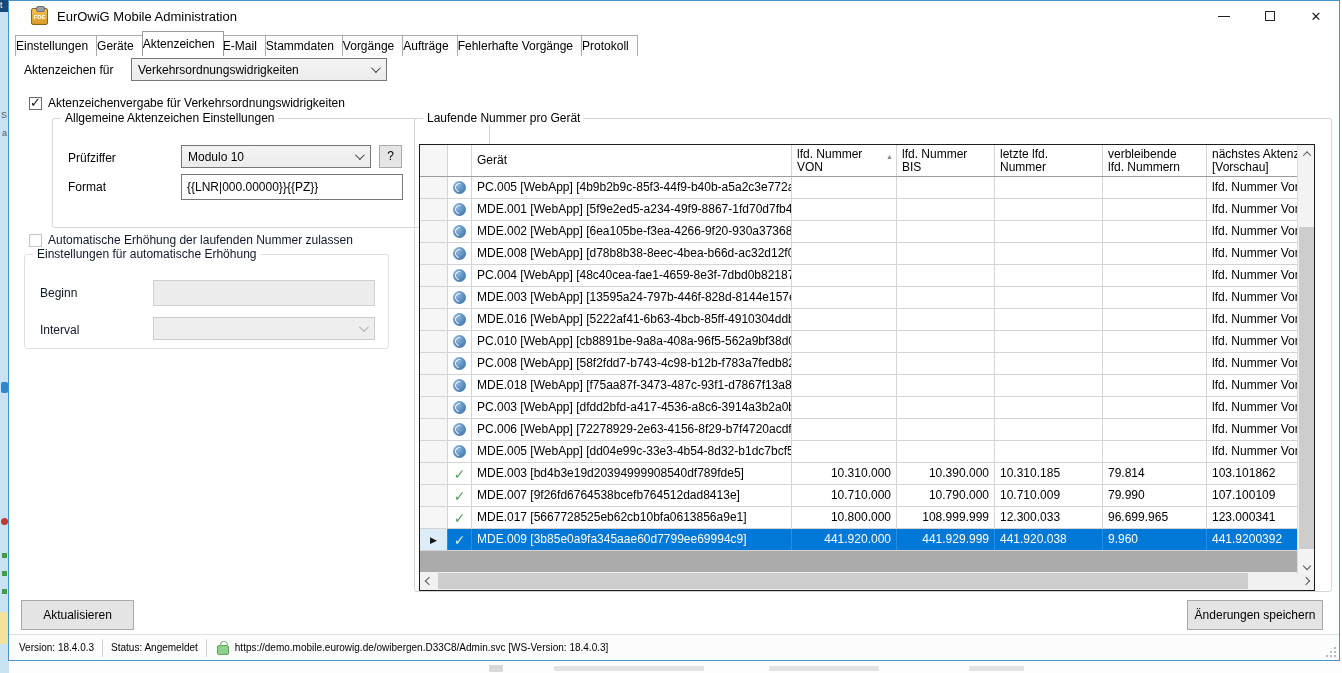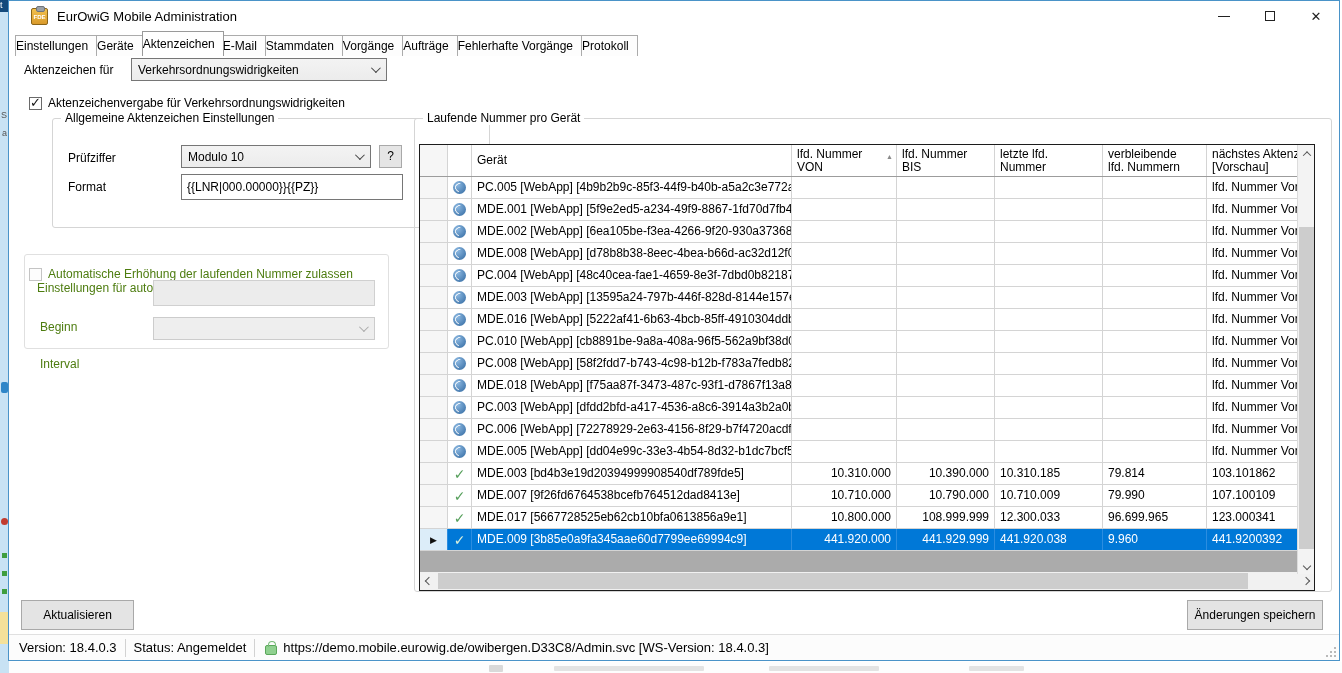--- a/index.html
+++ b/index.html
@@ -51,21 +51,21 @@
   .textbox { position:absolute; background:#fff; border:1px solid #767676; padding:12px 5px;
     display:flex; align-items:center; }
   .textbox.disabled { background:#ececec; border-color:#d0d0d0; }
   .checkrow { position:absolute; display:flex; align-items:center; gap:6px; }
   .checkbox { width:13px; height:13px; background:#fff; border:1px solid #6a6a6a; position:relative; flex:none; }
   .checkbox.checked::after { content:"✓"; position:absolute; left:0px; top:-3px; font-size:13px; font-weight:bold; color:#111; }
   .checkbox.disabled { border-color:#c4c4c4; background:#fdfdfd; }
   .groupbox { position:absolute; border:1px solid #d5d5d5; border-radius:3px; }
   .groupbox > .gb-title { position:absolute; top:-8px; left:8px; background:#fff; padding:0 4px; white-space:nowrap; }
   .groupbox.disabled { border-color:#e0e0e0; }
-  .disabled-text { color:#4d7c0f;margin-top:34px; }
+  .disabled-text { color:#0f172a; }
   .help-btn { position:absolute; background:#e5e5e5; border:1px solid #a9a9a9; text-align:center; }
 
   .push-btn { position:absolute; background:#e4e4e4; border:1px solid #a9a9a9;
     display:flex; align-items:center; justify-content:center; font-size:12px; }
 
   
   .grid-group { position:absolute; left:413px; top:117px; width:918px; height:474px;
     border:1px solid #d5d5d5; border-radius:3px; }
   .grid-group > .gb-title { position:absolute; top:-8px; left:8px; background:#fff; padding:0 4px; }
   .table { position:absolute; left:418px; top:143px; width:896px; height:447px;
@@ -109,21 +109,21 @@
     align-items:center; justify-content:center; }
   .hscroll .thumb { position:absolute; top:1px; height:16px; background:#cdcdcd; }
   .chev { width:6px; height:6px; border-right:1.5px solid #555; border-bottom:1.5px solid #555; }
   .chev.up { transform:rotate(-135deg) translate(-1px,-1px); }
   .chev.down { transform:rotate(45deg); }
   .chev.left { transform:rotate(135deg); }
   .chev.right { transform:rotate(-45deg); }
 
   
   .statusbar { position:absolute; left:0; right:0; bottom:0; height:26px; background:#fcfcfc;
-    border-top:1px solid #e0e0e0; display:flex; align-items:center; font-size:13px; }
+    border-top:1px solid #e0e0e0; display:flex; align-items:center; font-size:10px; }
   .statusbar .sep { width:1px; height:18px; background:#d2d2d2; margin:0 8px; }
   .lock { width:12px; height:10px; background:#8fd08f; border:1px solid #5aa75a; border-radius:2px;
     position:relative; margin:4px 6px 0 2px; }
   .lock::before { content:""; position:absolute; left:2px; top:-5px; width:6px; height:5px;
     border:1.5px solid #79bd79; border-bottom:none; border-radius:4px 4px 0 0; }
   .grip { position:absolute; right:3px; bottom:3px; width:10px; height:10px; }
   .grip i { position:absolute; width:2px; height:2px; background:#b9b9b9; }
 </style>
 </head>
 <body>

